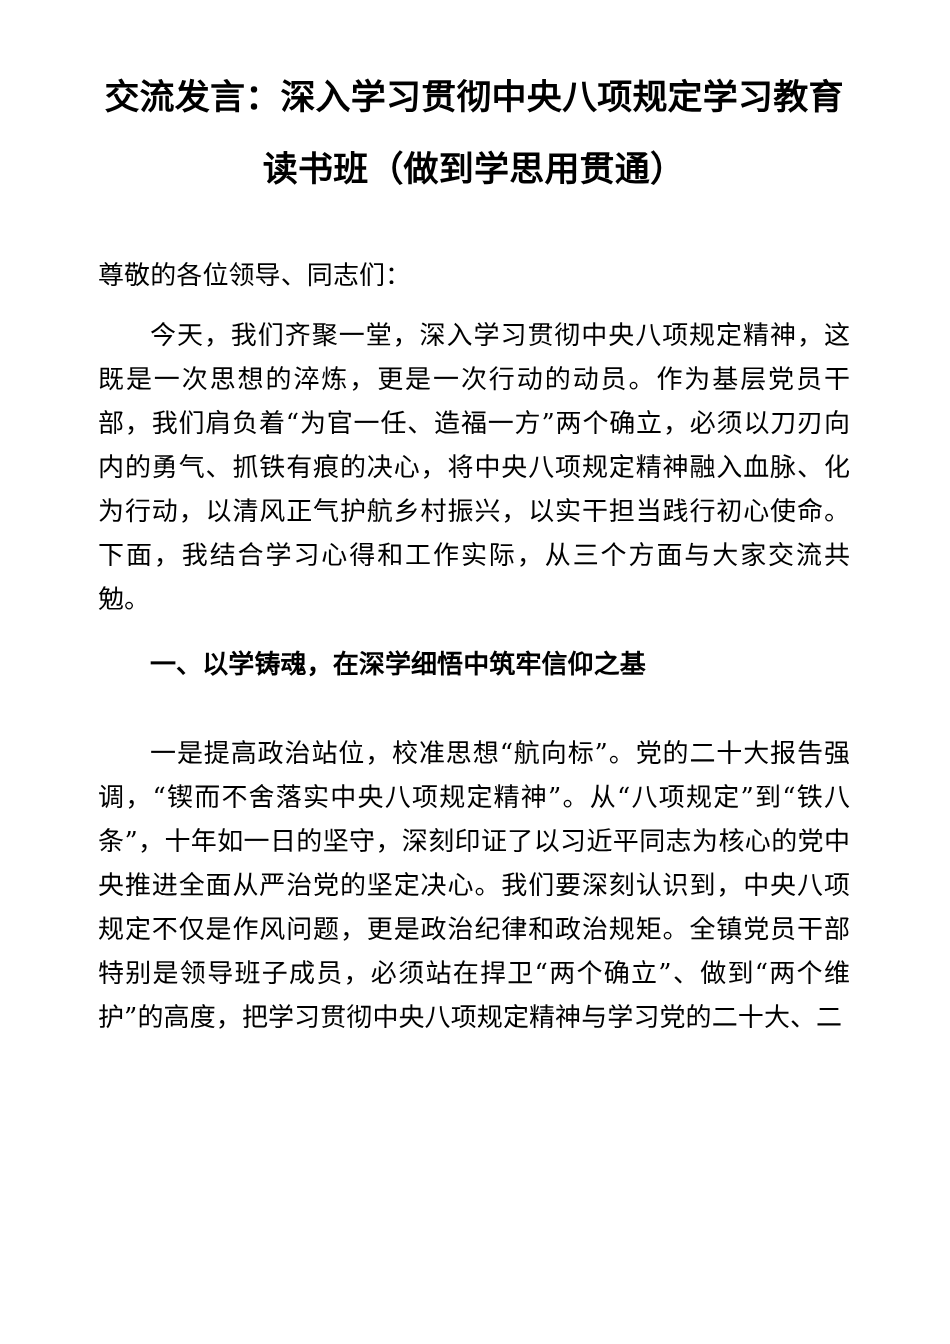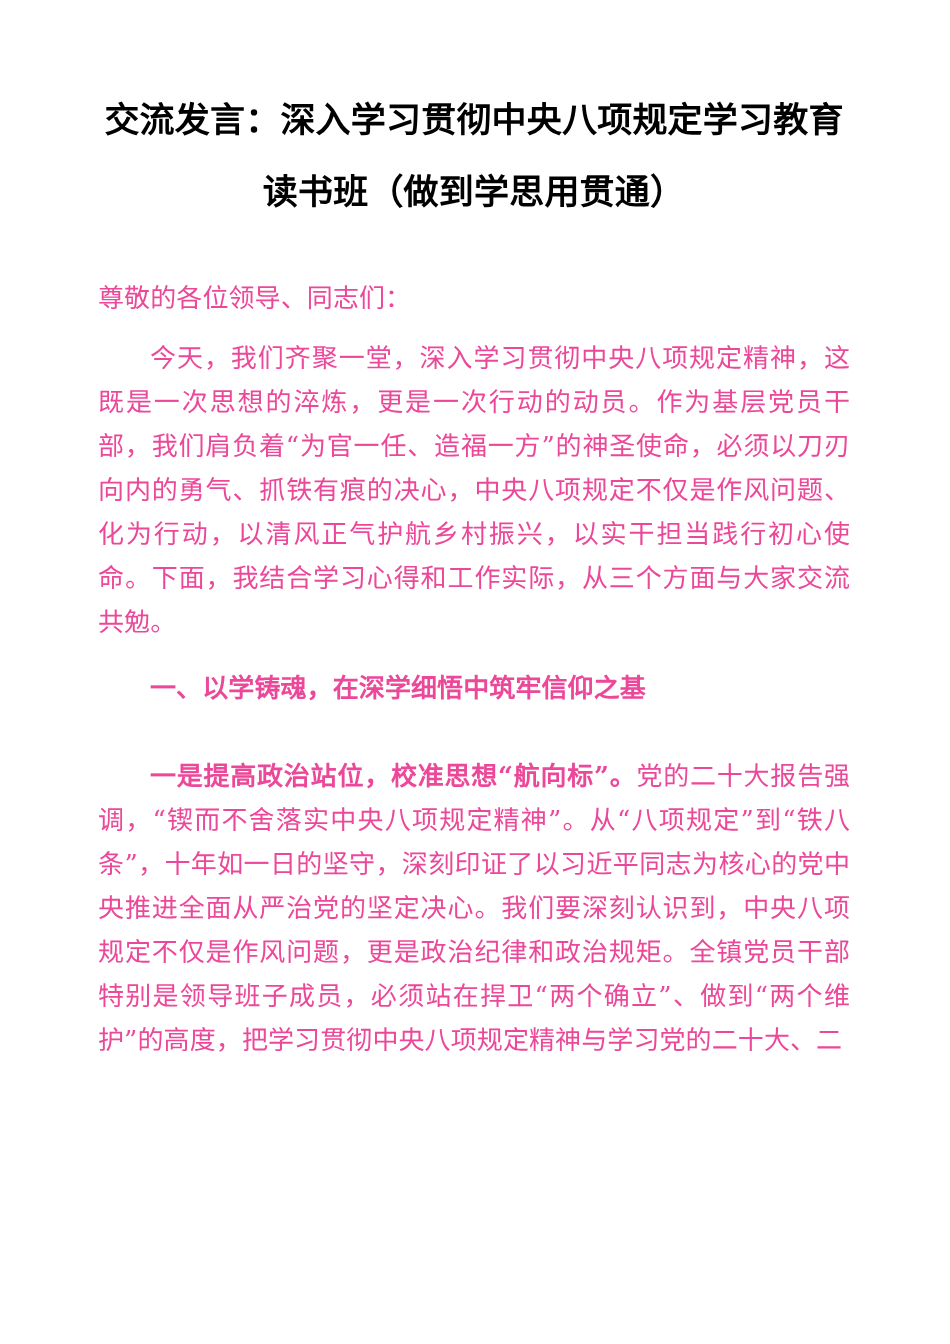--- a/index.html
+++ b/index.html
@@ -23,21 +23,21 @@
   .content {
     position: absolute;
     left: 98px;
     top: 0;
     width: 752px;
   }
 
   
   .doc-title {
     margin: 0;
-    padding-top: 84px;
+    padding-top: 61px;
     font-family: "DejaVu Sans", "Liberation Sans", sans-serif;
     font-weight: bold;
     font-size: 35px;
     line-height: 72px;
     text-align: center;
     letter-spacing: 0.2px;
     color: #000;
   }
   .title-line {
     display: block;
@@ -51,40 +51,41 @@
 
   p.para {
     margin: 0;
     font-family: "DejaVu Serif", "Liberation Serif", serif;
     font-size: 26px;
     line-height: 44px;
     text-align: justify;
     text-justify: inter-character;
     text-align-last: left;
     letter-spacing: 0.1px;
-    color: #ec4899;
+    color: #000000;
     word-break: break-all;
   }
 
   p.salutation {
     text-indent: 0;
   }
 
   p.indent {
     text-indent: 2em;
   }
 
   p.section-heading {
     text-indent: 2em;
     font-weight: bold;
     text-align-last: left;
+    font-family: Liberation Serif, serif;
   }
 
   .lead-bold {
-    font-weight: bold;
+    font-weight: normal;
   }
 
   
   .gap-sm { height: 16px; }
   .gap-md { height: 22px; }
 </style>
 </head>
 <body>
 
 <div class="page">
@@ -94,21 +95,21 @@
       <span class="title-line">交流发言：深入学习贯彻中央八项规定学习教育</span>
       <span class="title-line">读书班（做到学思用贯通）</span>
     </h1>
 
     <div class="body-block">
 
       <p class="para salutation">尊敬的各位领导、同志们：</p>
 
       <div class="gap-sm"></div>
 
-      <p class="para indent">今天，我们齐聚一堂，深入学习贯彻中央八项规定精神，这既是一次思想的淬炼，更是一次行动的动员。作为基层党员干部，我们肩负着“为官一任、造福一方”的神圣使命，必须以刀刃向内的勇气、抓铁有痕的决心，中央八项规定不仅是作风问题、化为行动，以清风正气护航乡村振兴，以实干担当践行初心使命。下面，我结合学习心得和工作实际，从三个方面与大家交流共勉。</p>
+      <p class="para indent">今天，我们齐聚一堂，深入学习贯彻中央八项规定精神，这既是一次思想的淬炼，更是一次行动的动员。作为基层党员干部，我们肩负着“为官一任、造福一方”两个确立，必须以刀刃向内的勇气、抓铁有痕的决心，将中央八项规定精神融入血脉、化为行动，以清风正气护航乡村振兴，以实干担当践行初心使命。下面，我结合学习心得和工作实际，从三个方面与大家交流共勉。</p>
 
       <div class="gap-md"></div>
 
       <p class="para section-heading">一、以学铸魂，在深学细悟中筑牢信仰之基</p>
 
       <div class="gap-md"></div>
 
 
       <div class="gap-md"></div>
 

